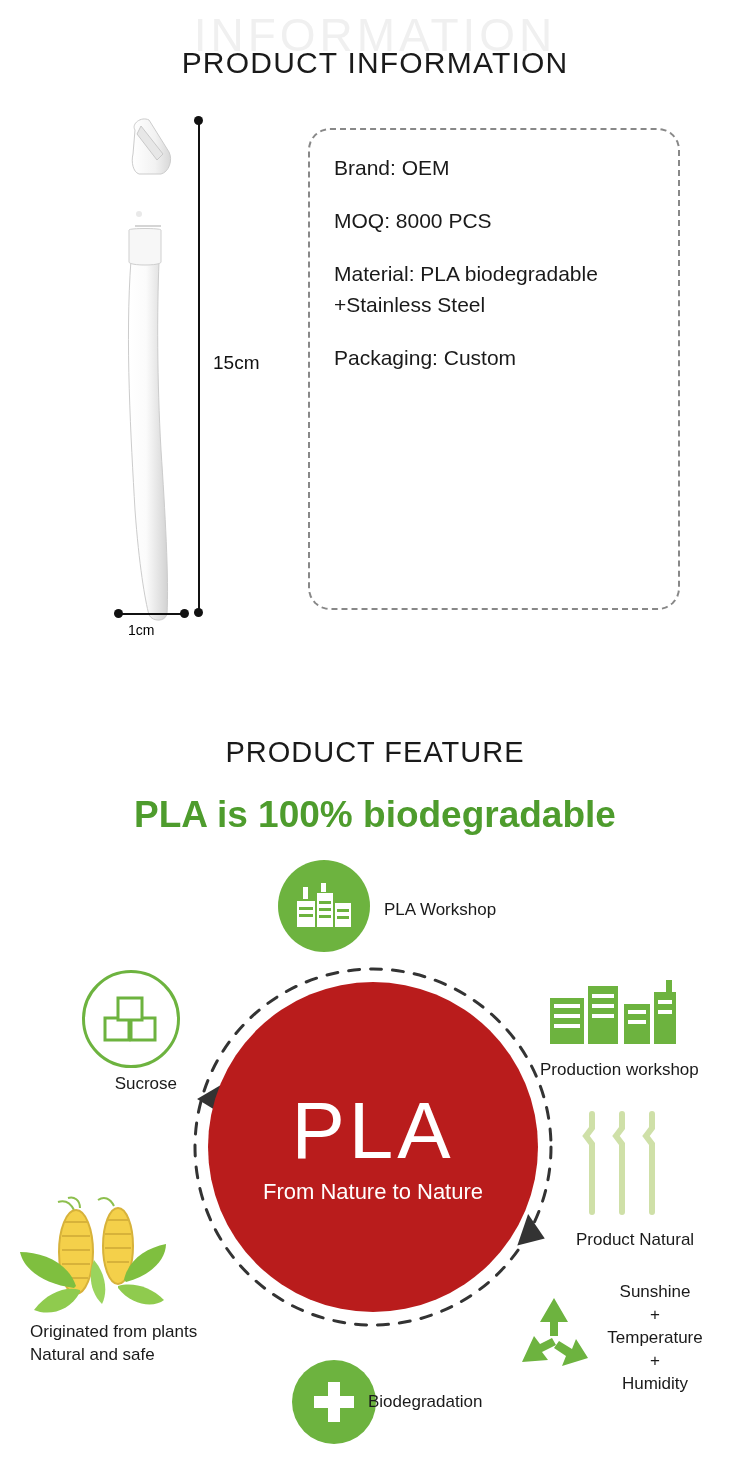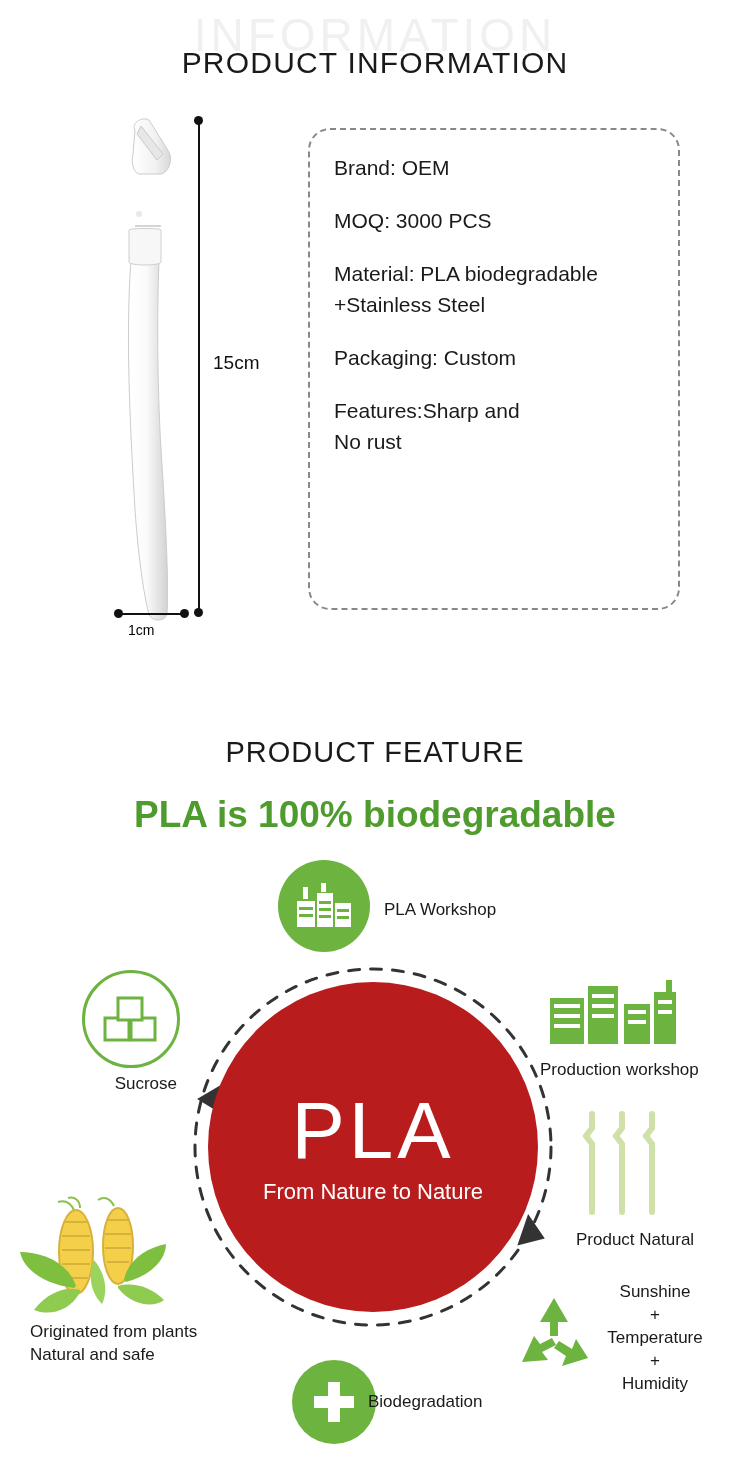--- a/index.html
+++ b/index.html
@@ -282,26 +282,24 @@
   <div class="dot" style="left:194px; top:608px;"></div>
   <div class="dim-vert-label">15cm</div>
 
   <div class="dim-horz"></div>
   <div class="dot" style="left:114px; top:609px;"></div>
   <div class="dot" style="left:180px; top:609px;"></div>
   <div class="dim-horz-label">1cm</div>
 
   <div class="spec-box">
     <div class="spec-line">Brand: OEM</div>
-    <div class="spec-line">MOQ: 3000 PCS</div>
+    <div class="spec-line">MOQ: 8000 PCS</div>
     <div class="spec-line">Material: PLA biodegradable
 +Stainless Steel</div>
     <div class="spec-line">Packaging: Custom</div>
-    <div class="spec-line">Features:Sharp and
-No rust</div>
   </div>
 </div>
 
 <div class="section-feature">
 
   <div class="feature-heading">PRODUCT FEATURE</div>
   <div class="feature-sub">PLA is 100% biodegradable</div>
 
   <div class="diagram">
 

